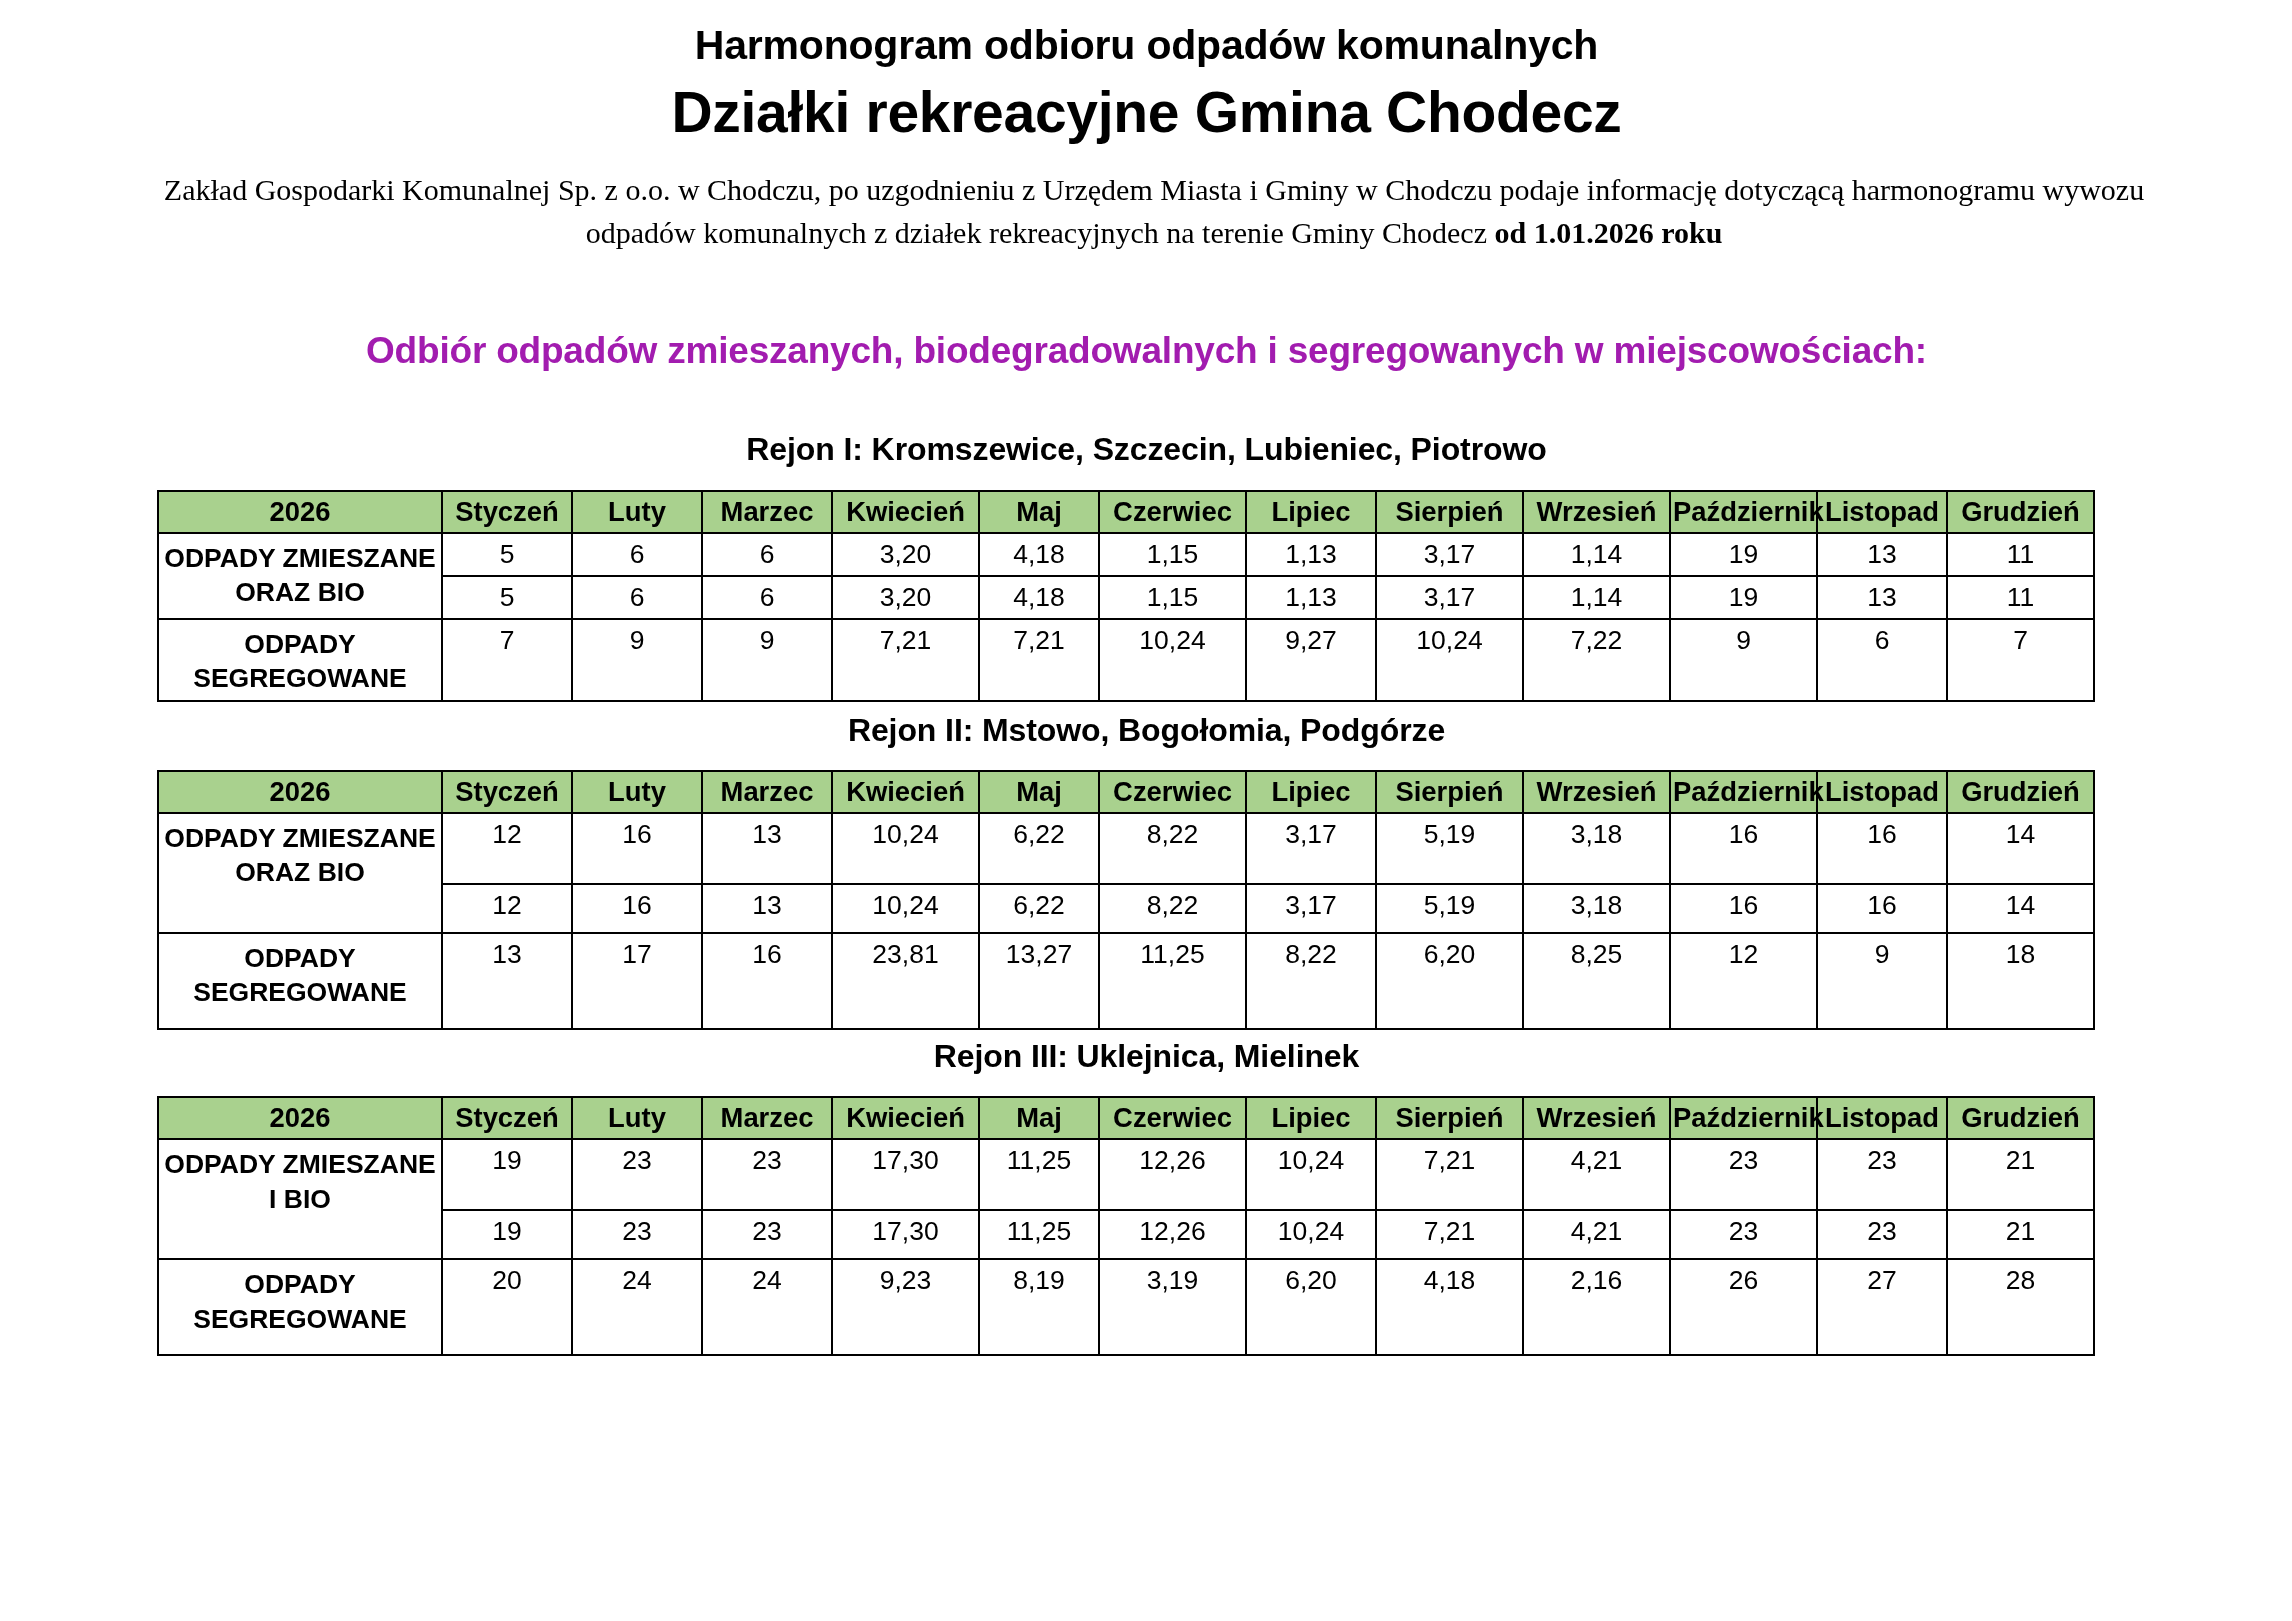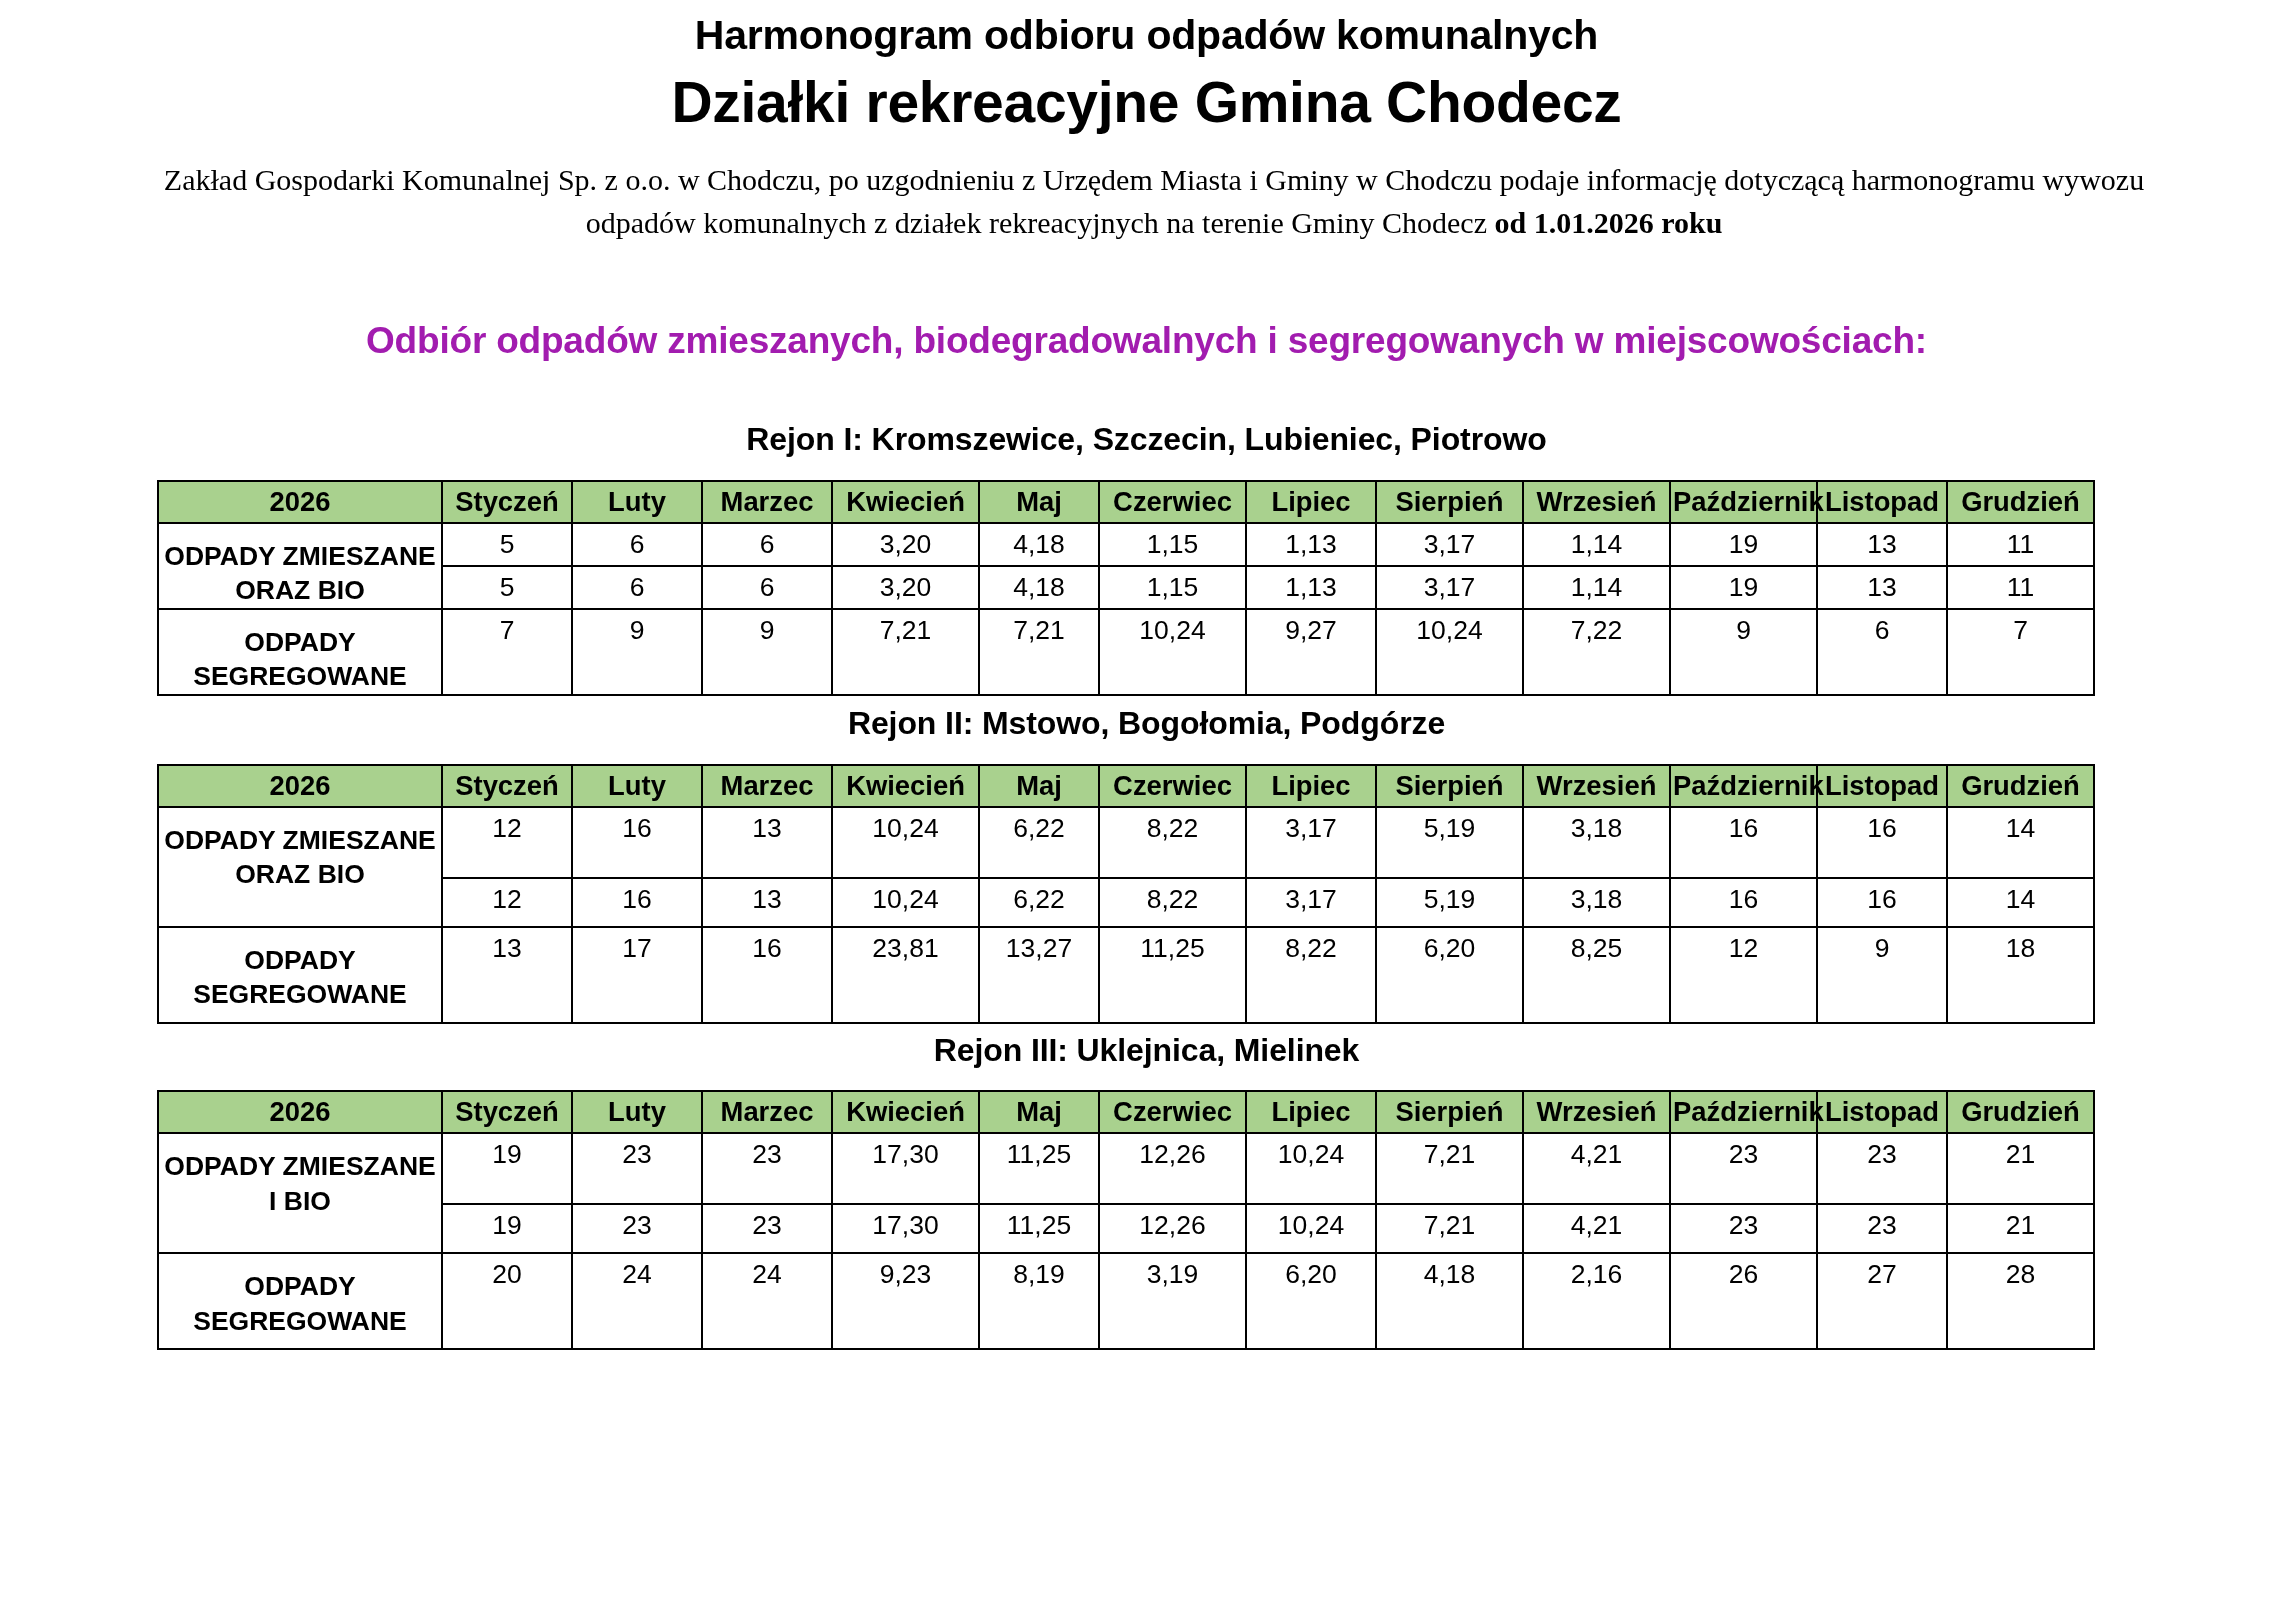--- a/index.html
+++ b/index.html
@@ -19,21 +19,21 @@
 
   .page {
     position: relative;
     width: 2293px;
     height: 1621px;
     box-sizing: border-box;
   }
 
   
   .doc-header {
-    padding-top: 13px;
+    padding-top: 23px;
     text-align: center;
   }
   .title-line-1 {
     font-size: 41px;
     font-weight: bold;
     letter-spacing: -0.2px;
     line-height: 1.1;
   }
   .title-line-2 {
     font-size: 57px;
@@ -108,21 +108,21 @@
     line-height: 1.1;
   }
   table.sched tbody td {
     font-weight: normal;
     line-height: 1.22;
   }
   table.sched td.rowlabel {
     font-weight: bold;
     font-size: 26.5px;
     vertical-align: top;
-    padding-top: 15px;
+    padding-top: 7px;
     line-height: 1.3;
   }
   
   col.c-label  { width: 284px; }
   col.c-mon    { width: 130px; }
   col.c-mon-w  { width: 147px; }
   col.c-mon-n  { width: 120px; }
 
   
   .r1 tr.rA td { height: 43px; }

